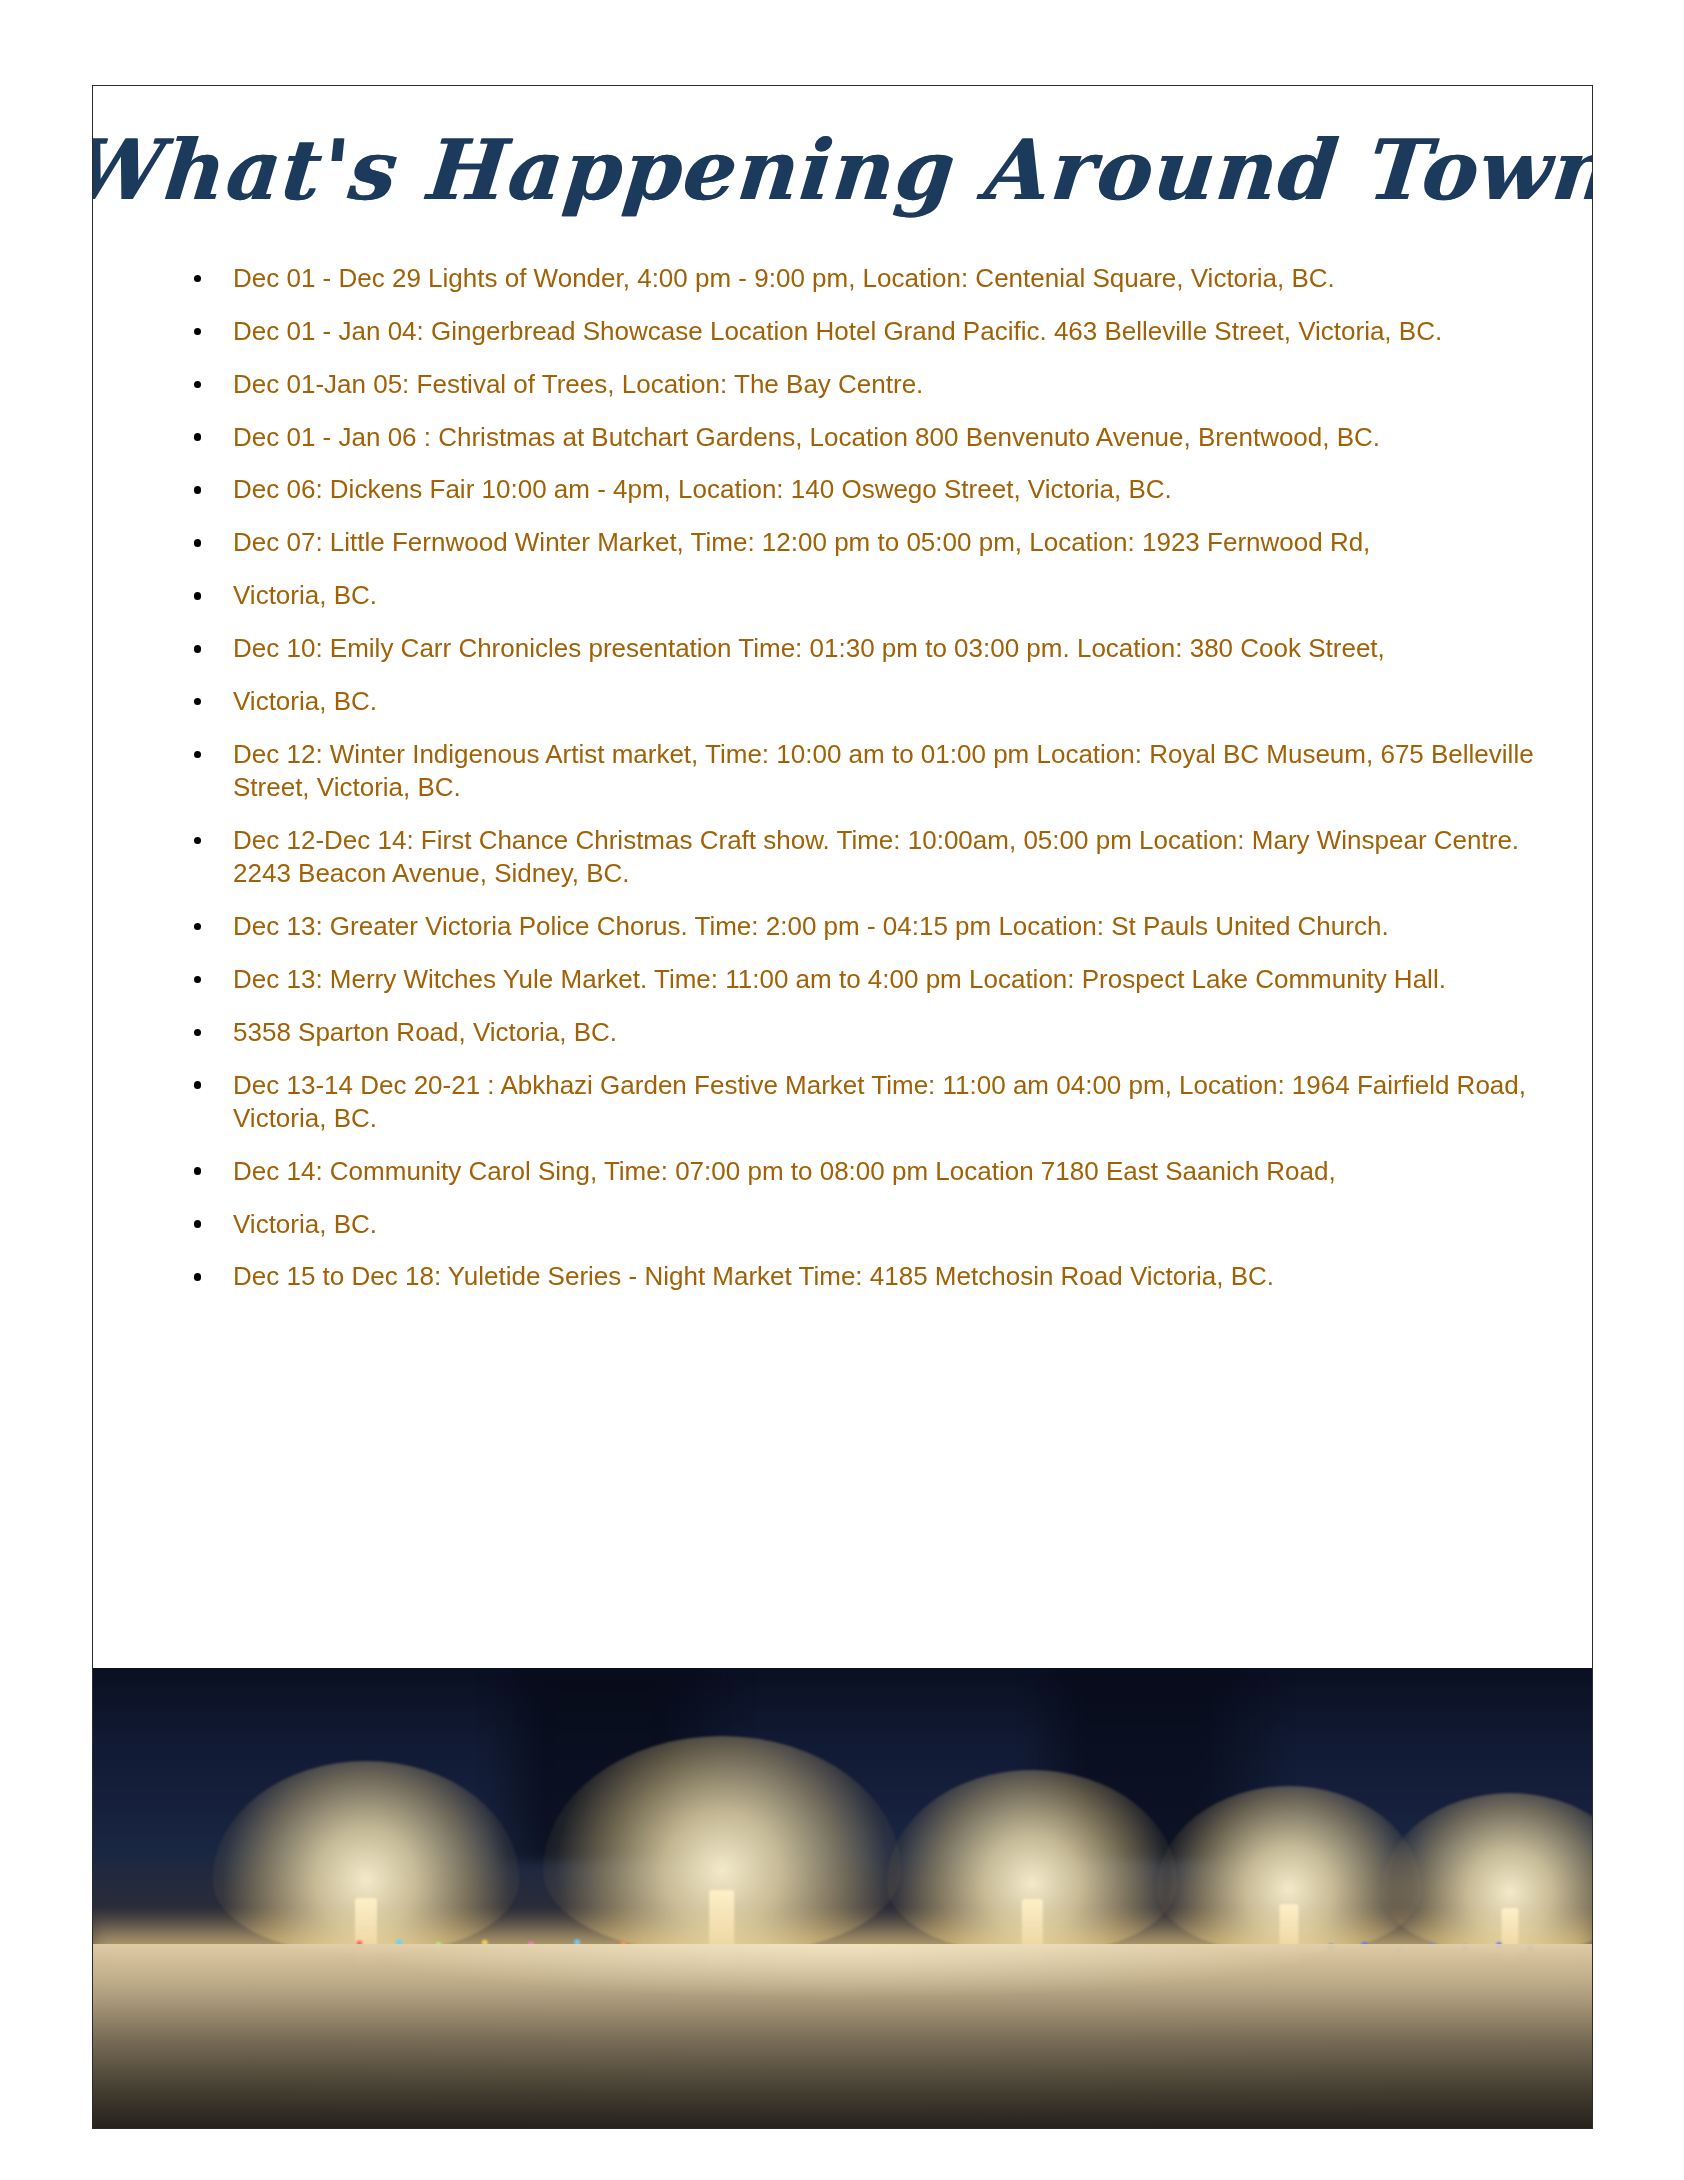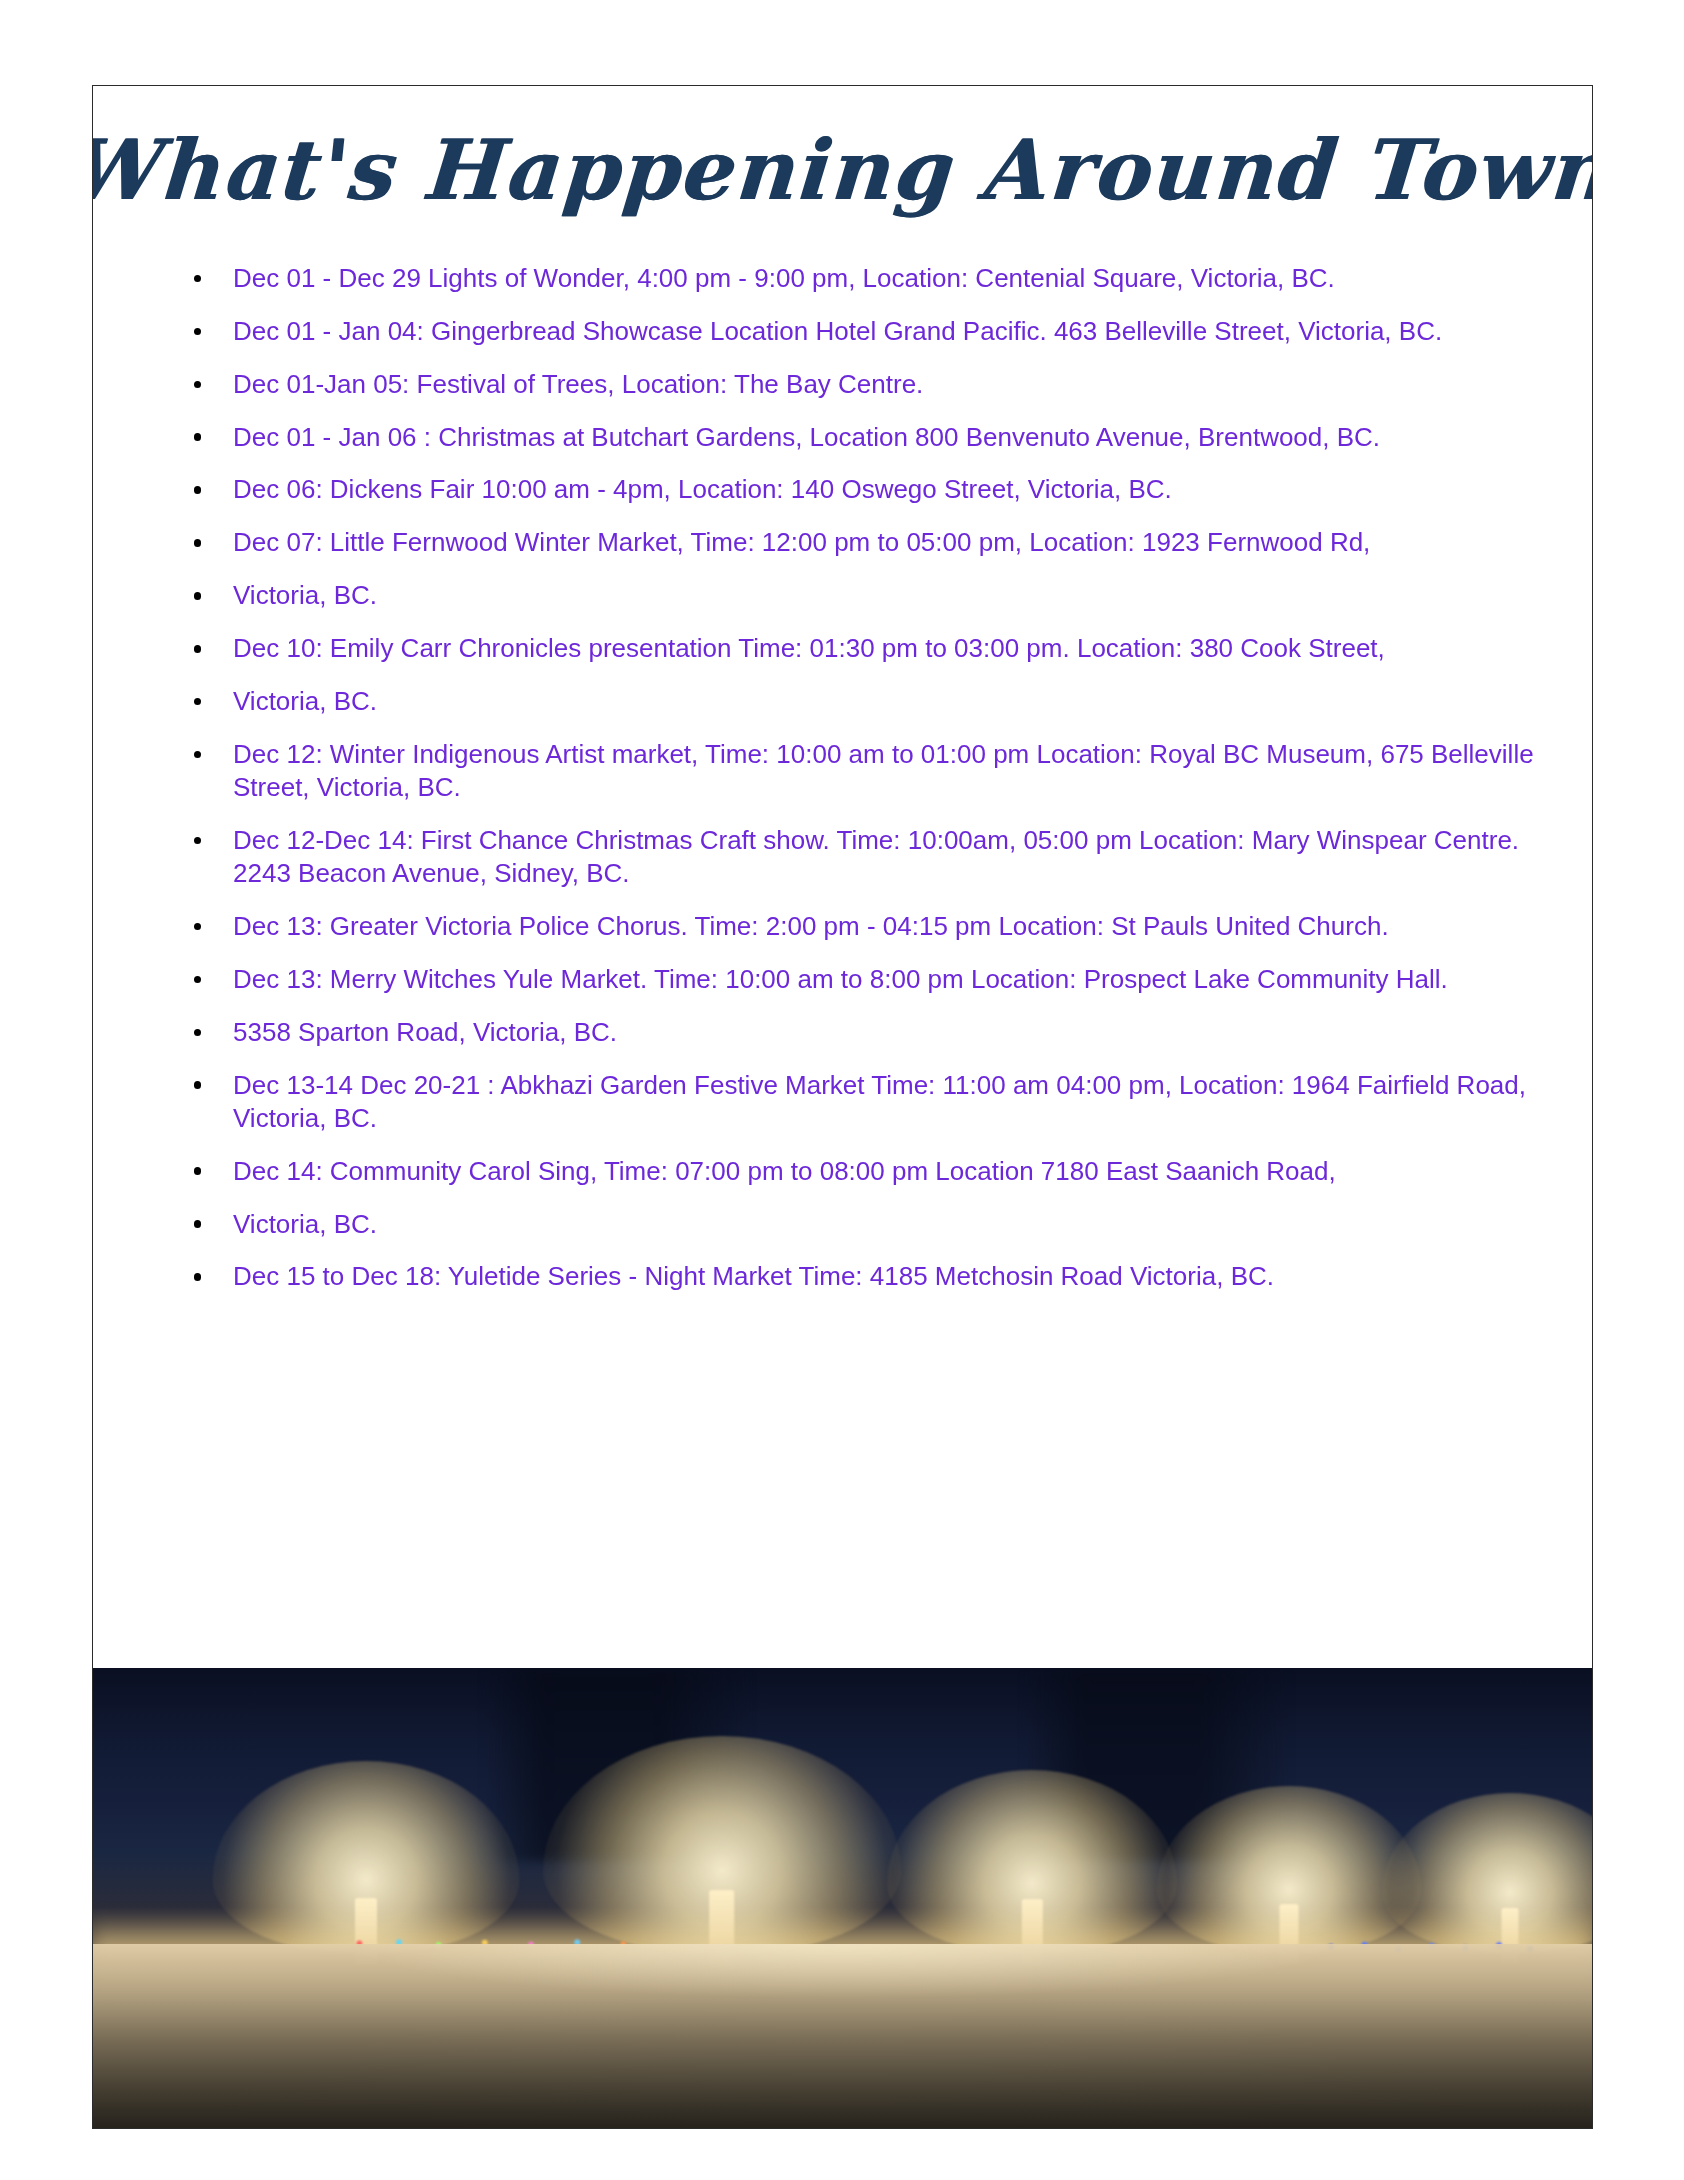--- a/index.html
+++ b/index.html
@@ -50,21 +50,21 @@
   .events {
     margin: 0;
     padding: 19px 34px 0 92px;
     list-style: none;
   }
 
   .events li {
     position: relative;
     font-size: 26px;
     line-height: 1.28;
-    color: #6d28d9;
+    color: #a16207;
     margin: 0 0 19.6px 0;
     padding-left: 48px;
     max-width: 1363px;
   }
 
   .events li::before {
     content: "";
     position: absolute;
     left: 8.5px;
     top: 12.8px;
@@ -244,21 +244,21 @@
     <li>Dec 01-Jan 05: Festival of Trees, Location: The Bay Centre.</li>
     <li>Dec 01 - Jan 06 : Christmas at Butchart Gardens, Location 800 Benvenuto Avenue, Brentwood, BC.</li>
     <li>Dec 06: Dickens Fair 10:00 am - 4pm, Location: 140 Oswego Street, Victoria, BC.</li>
     <li>Dec 07: Little Fernwood Winter Market, Time: 12:00  pm to 05:00 pm, Location: 1923 Fernwood Rd,</li>
     <li>Victoria, BC.</li>
     <li>Dec 10: Emily Carr Chronicles presentation Time: 01:30 pm  to 03:00 pm. Location: 380 Cook Street,</li>
     <li>Victoria, BC.</li>
     <li>Dec 12: Winter Indigenous Artist market, Time: 10:00 am to 01:00 pm Location: Royal BC Museum,  675 Belleville Street, Victoria, BC.</li>
     <li>Dec 12-Dec 14: First Chance Christmas Craft show. Time: 10:00am, 05:00 pm Location: Mary Winspear Centre. 2243 Beacon Avenue, Sidney, BC.</li>
     <li>Dec 13: Greater Victoria Police Chorus. Time: 2:00 pm - 04:15 pm Location: St Pauls United Church.</li>
-    <li>Dec 13: Merry Witches Yule Market. Time: 10:00 am to 8:00 pm Location: Prospect Lake Community Hall.</li>
+    <li>Dec 13: Merry Witches Yule Market. Time: 11:00 am to 4:00 pm Location: Prospect Lake Community Hall.</li>
     <li>5358 Sparton Road, Victoria, BC.</li>
     <li>Dec 13-14 Dec 20-21 : Abkhazi Garden Festive Market Time: 11:00 am 04:00 pm, Location: 1964 Fairfield Road, Victoria, BC.</li>
     <li>Dec 14: Community Carol Sing, Time: 07:00 pm to 08:00 pm Location 7180 East Saanich Road,</li>
     <li>Victoria, BC.</li>
     <li>Dec 15 to Dec 18: Yuletide Series - Night Market Time: 4185 Metchosin Road Victoria, BC.</li>
   </ul>
 
   <div class="photo">
     <div class="skyline"></div>
     <div class="dark-trees"></div>

